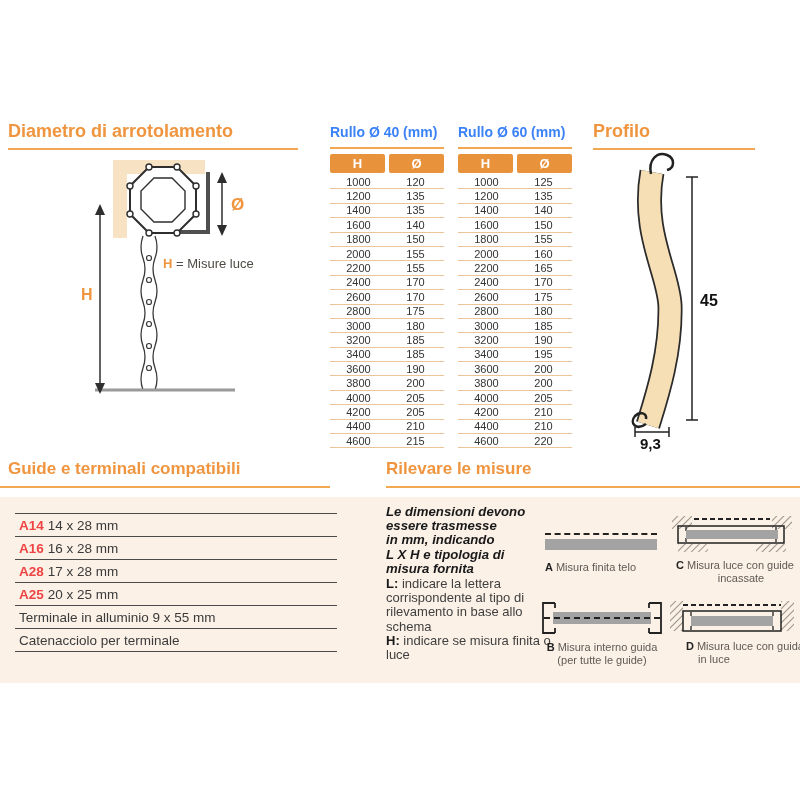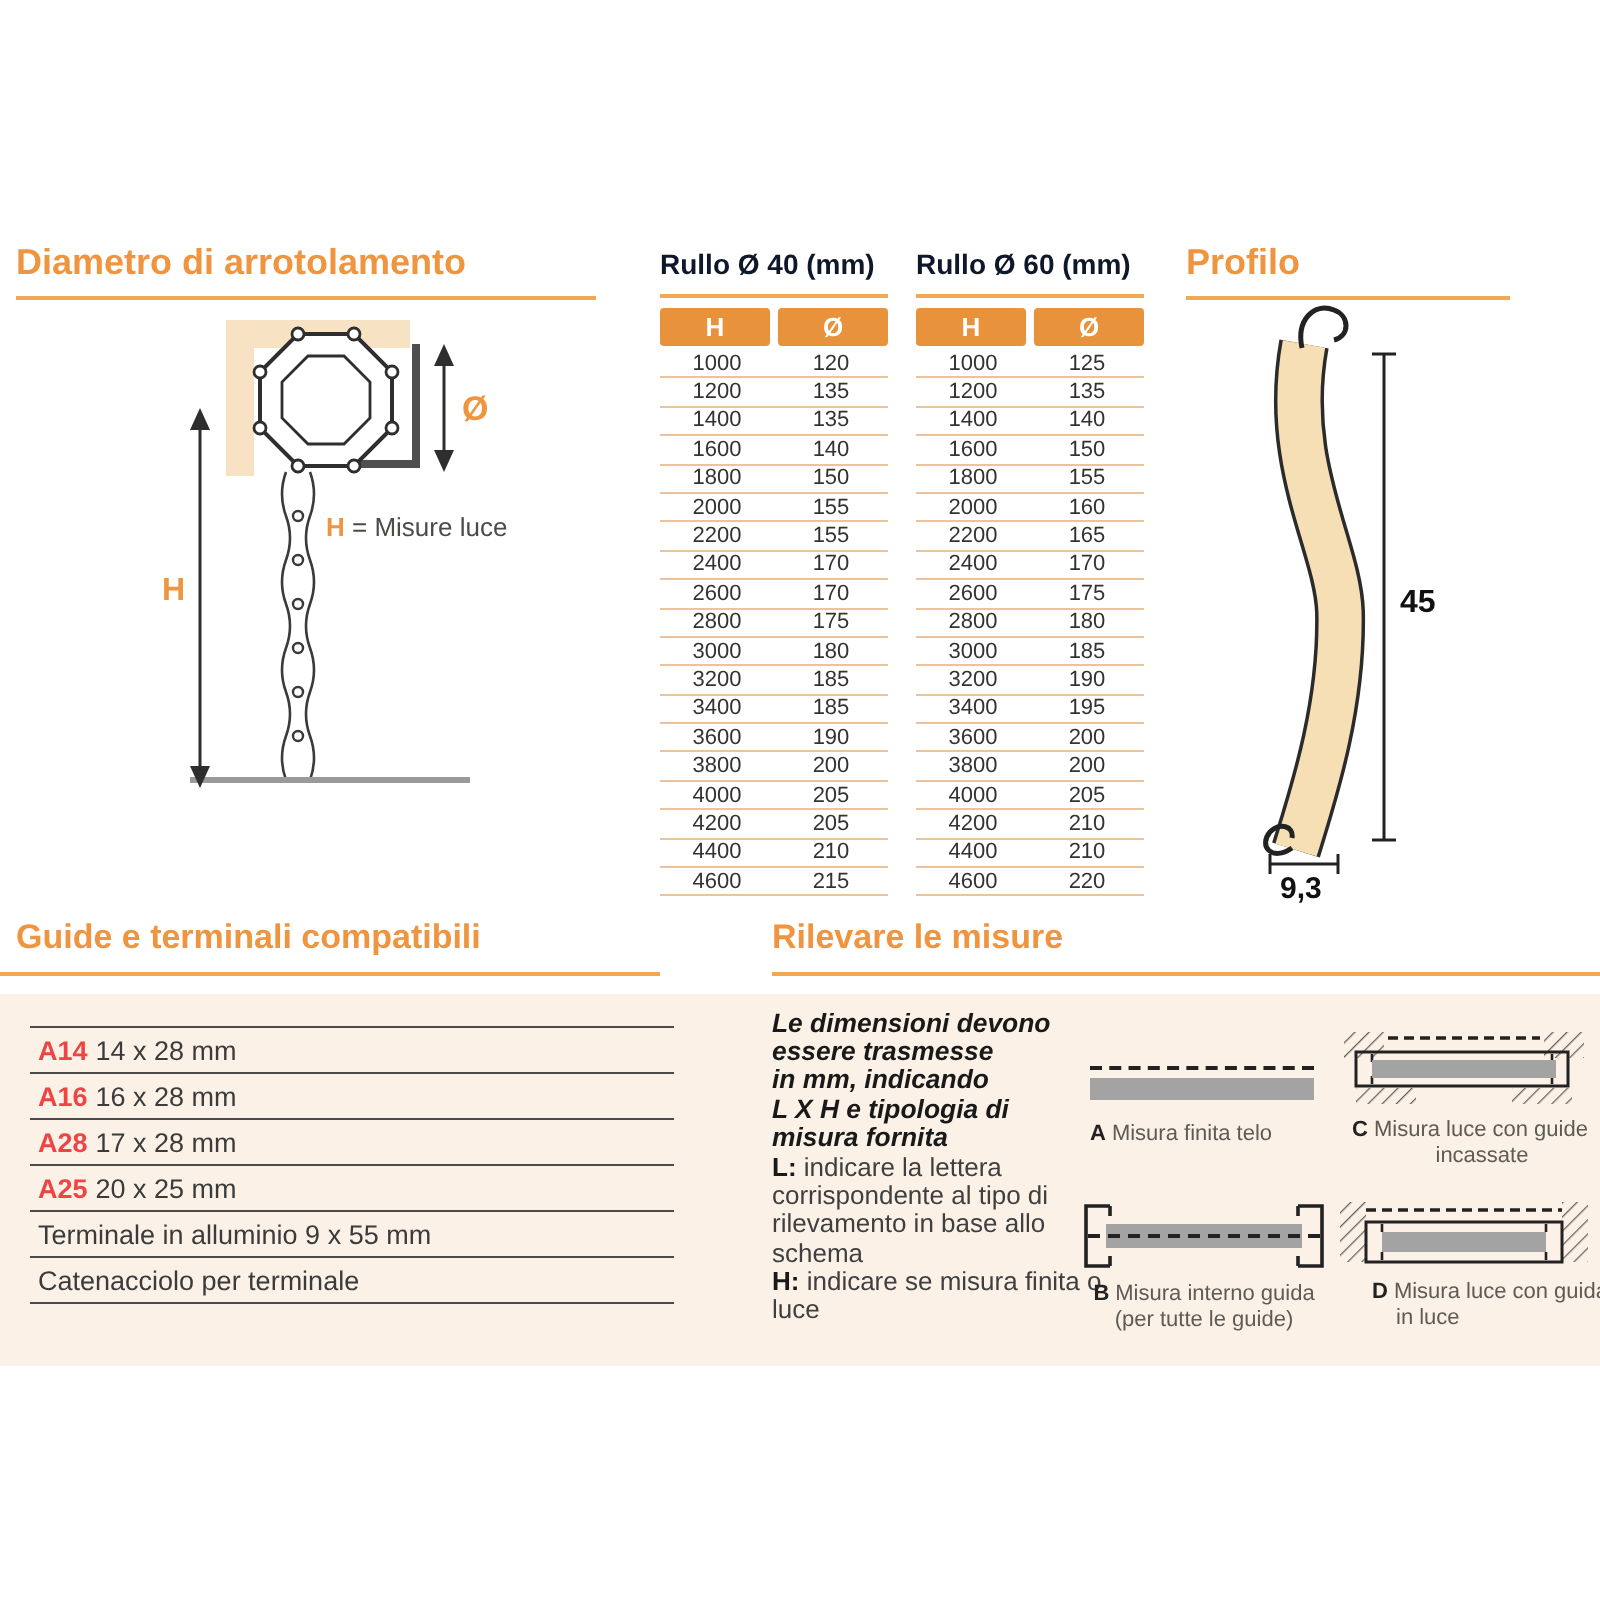--- a/index.html
+++ b/index.html
@@ -17,21 +17,21 @@
   
   #svg-roll{position:absolute;left:55px;top:150px;}
   #legend{position:absolute;left:163px;top:256px;font-size:13px;color:#4e4a45;line-height:15px;}
   #legend .sym{color:#F0953F;font-weight:bold;}
   #legend .leg-row{margin-bottom:11px;}
   .preline{white-space:pre-line;}
 
   
   .tblwrap{position:absolute;top:124px;width:114px;}
   #tbl0{left:330px;} #tbl1{left:458px;}
-  .tbl-title{margin:0;font-size:14px;font-weight:bold;color:#0f172a;white-space:nowrap;
+  .tbl-title{margin:0;font-size:14px;font-weight:bold;color:#3b82f6;white-space:nowrap;
              padding-bottom:7px;border-bottom:2px solid #F2A752;}
   .thead{display:flex;gap:4px;margin-top:5px;}
   .th{width:55px;height:19px;background:#E8923C;color:#fff;font-weight:bold;font-size:13px;
       display:flex;align-items:center;justify-content:center;border-radius:2px;}
   .tbody{margin-top:2px;}
   .trow{display:flex;height:13.4px;align-items:center;border-bottom:1px solid #ECC39A;
         font-size:11px;color:#333;}
   .trow span{width:57px;text-align:center;}
 
   

